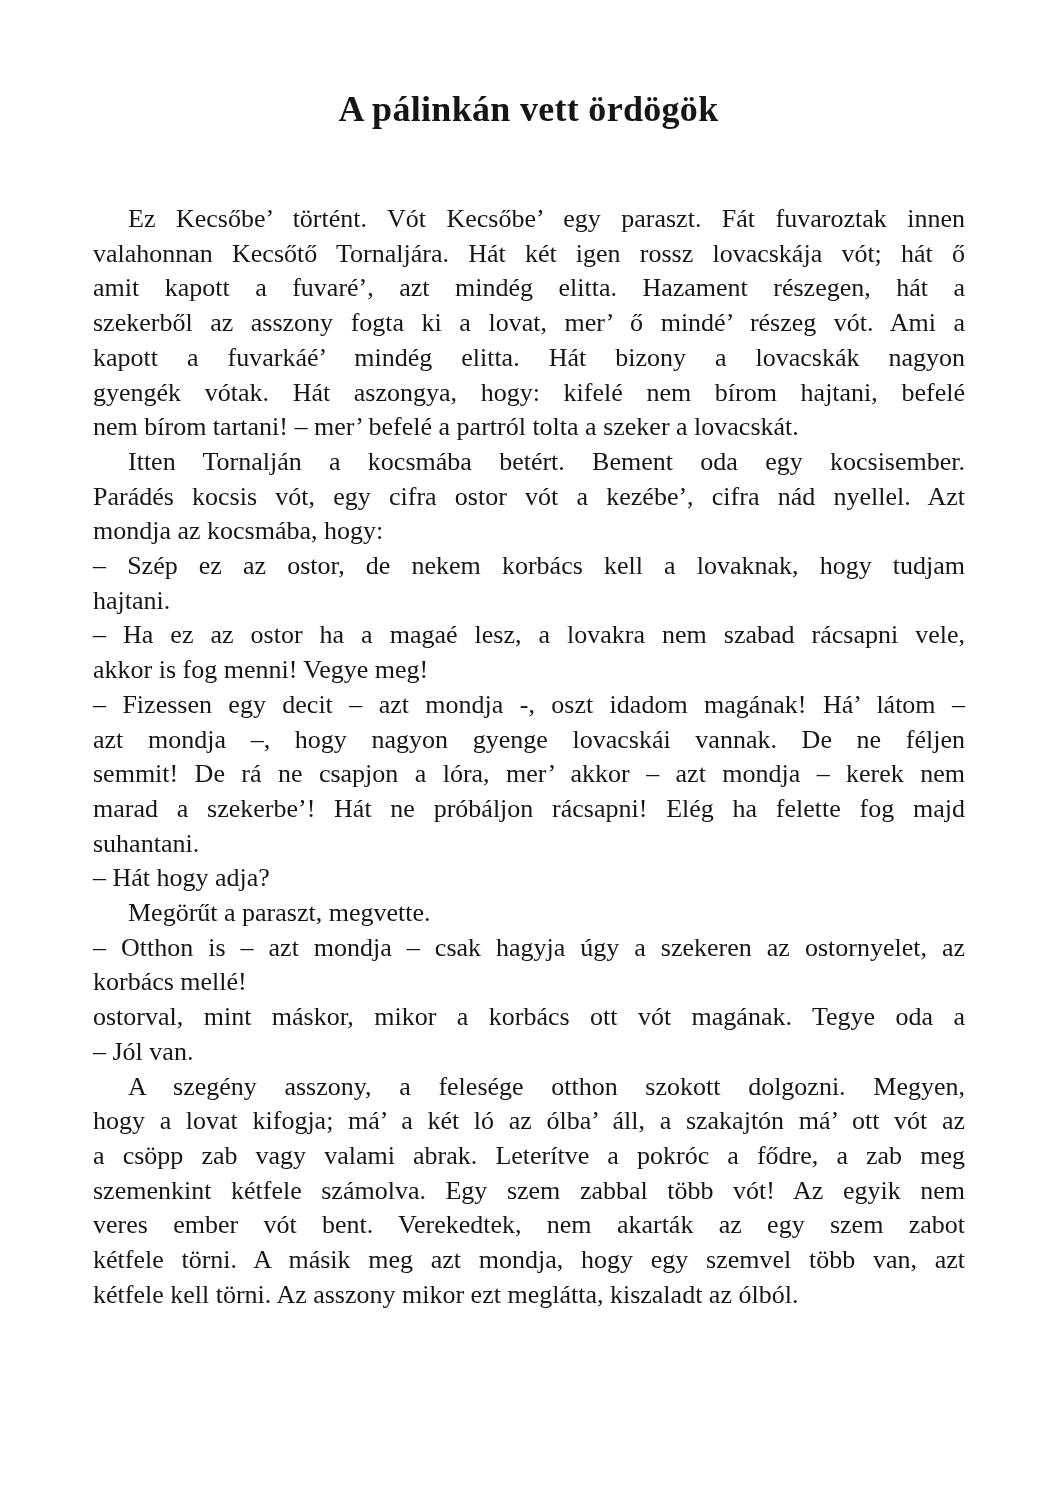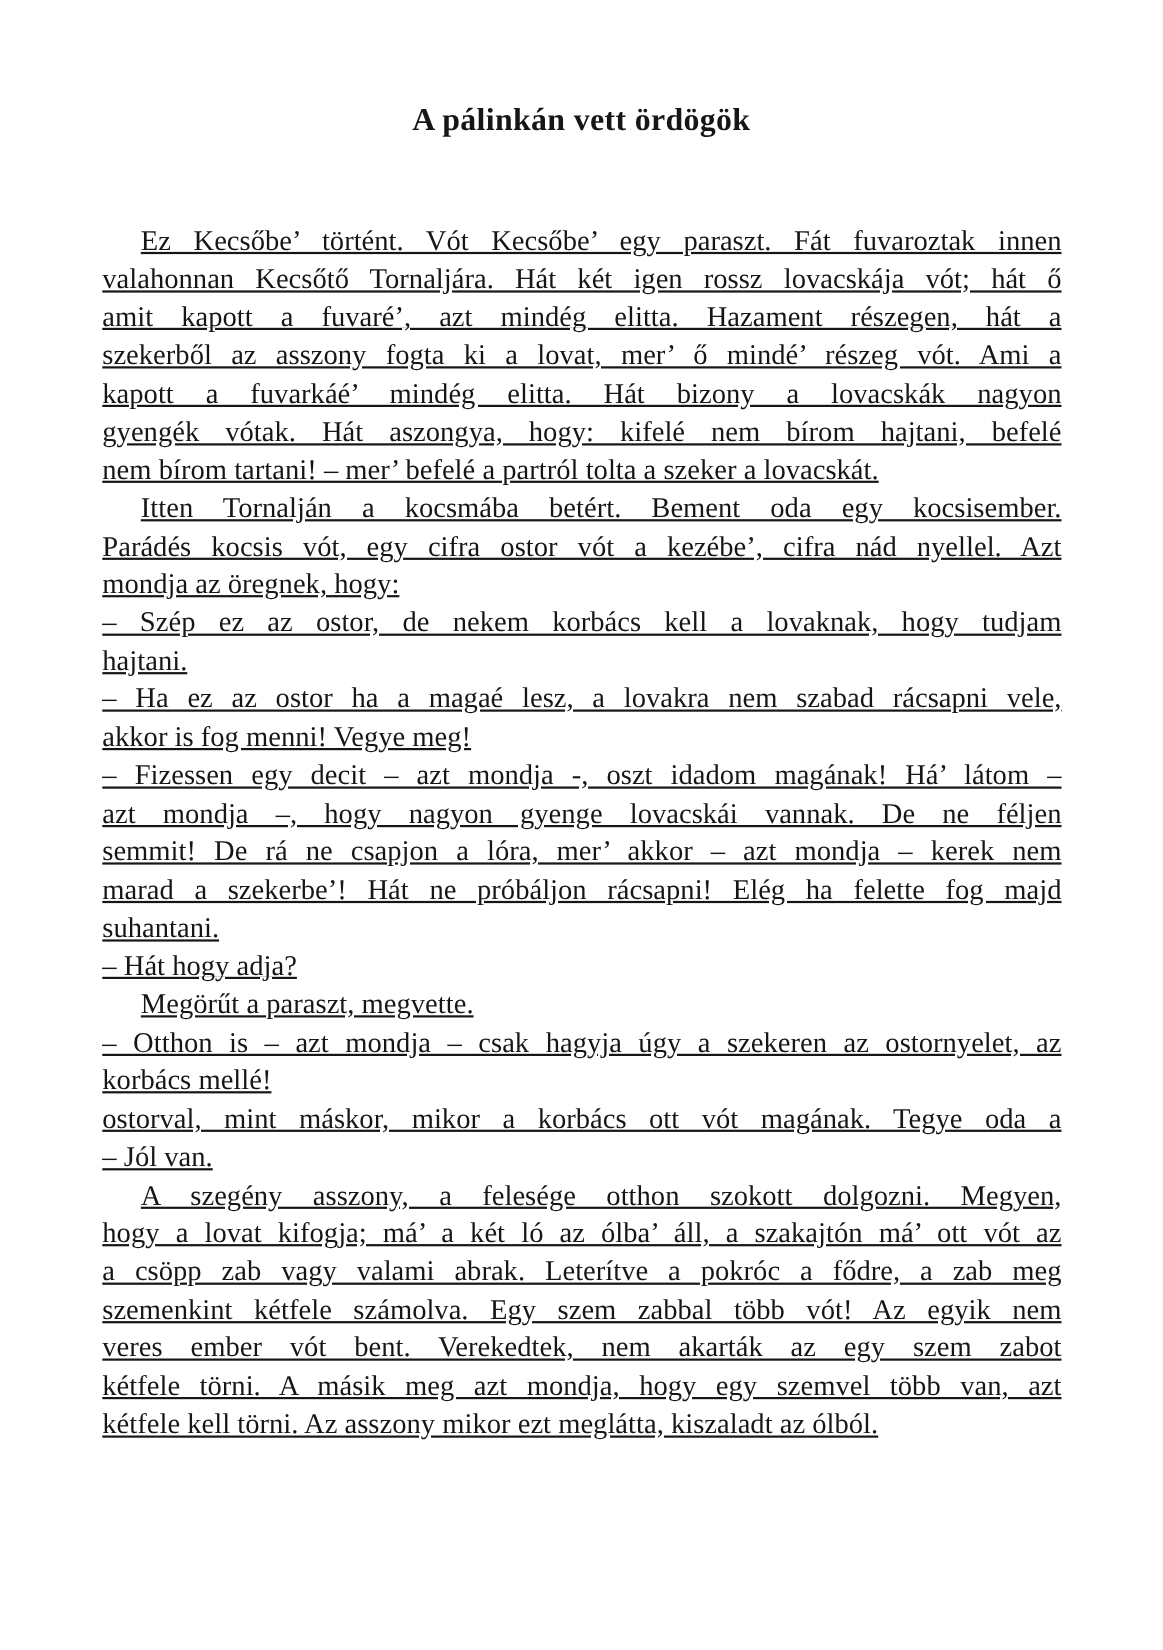--- a/index.html
+++ b/index.html
@@ -17,35 +17,34 @@
     width: 1057px;
     height: 1500px;
     font-family: "Liberation Serif", "DejaVu Serif", serif;
     color: var(--text-color, #161616);
     background: var(--page-bg, #ffffff);
   }
   .title {
     margin: 0;
     padding-top: 92px;
     text-align: center;
-    font-size: 29px;
+    font-size: 36px;
     line-height: 34px;
     font-weight: bold;
     letter-spacing: 0.3px;
   }
   .text-block {
     width: 872px;
     margin: 76px 0 0 93px;
     font-size: 26px;
     line-height: 34.7px;
   }
   .para {
     margin: 0;
     padding: 0;
-    text-decoration: underline;
   }
   .line {
     text-align: justify;
     text-align-last: justify;
     white-space: normal;
   }
   .line.final {
     text-align: center;
     text-align-last: left;
   }
@@ -64,21 +63,21 @@
         <div class="line">valahonnan Kecsőtő Tornaljára. Hát két igen rossz lovacskája vót; hát ő</div>
         <div class="line">amit kapott a fuvaré’, azt mindég elitta. Hazament részegen, hát a</div>
         <div class="line">szekerből az asszony fogta ki a lovat, mer’ ő mindé’ részeg vót. Ami a</div>
         <div class="line">kapott a fuvarkáé’ mindég elitta. Hát bizony a lovacskák nagyon</div>
         <div class="line">gyengék vótak. Hát aszongya, hogy: kifelé nem bírom hajtani, befelé</div>
         <div class="line final">nem bírom tartani! – mer’ befelé a partról tolta a szeker a lovacskát.</div>
       </div>
       <div class="para">
         <div class="line indent">Itten Tornalján a kocsmába betért. Bement oda egy kocsisember.</div>
         <div class="line">Parádés kocsis vót, egy cifra ostor vót a kezébe’, cifra nád nyellel. Azt</div>
-        <div class="line final">mondja az öregnek, hogy:</div>
+        <div class="line final">mondja az kocsmába, hogy:</div>
       </div>
       <div class="para">
         <div class="line">– Szép ez az ostor, de nekem korbács kell a lovaknak, hogy tudjam</div>
         <div class="line final">hajtani.</div>
       </div>
       <div class="para">
         <div class="line">– Ha ez az ostor ha a magaé lesz, a lovakra nem szabad rácsapni vele,</div>
         <div class="line final">akkor is fog menni! Vegye meg!</div>
       </div>
       <div class="para">

